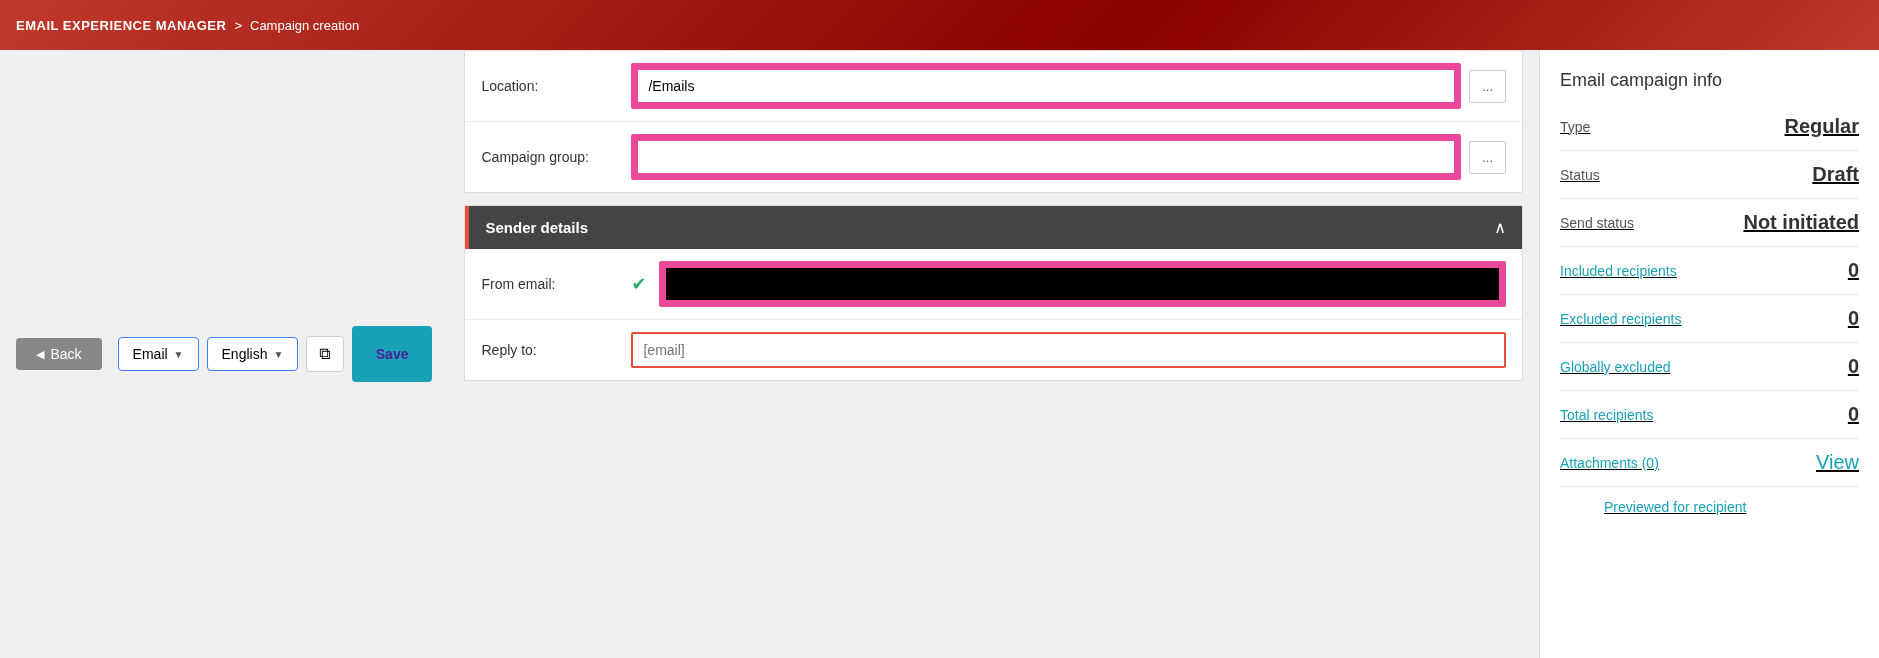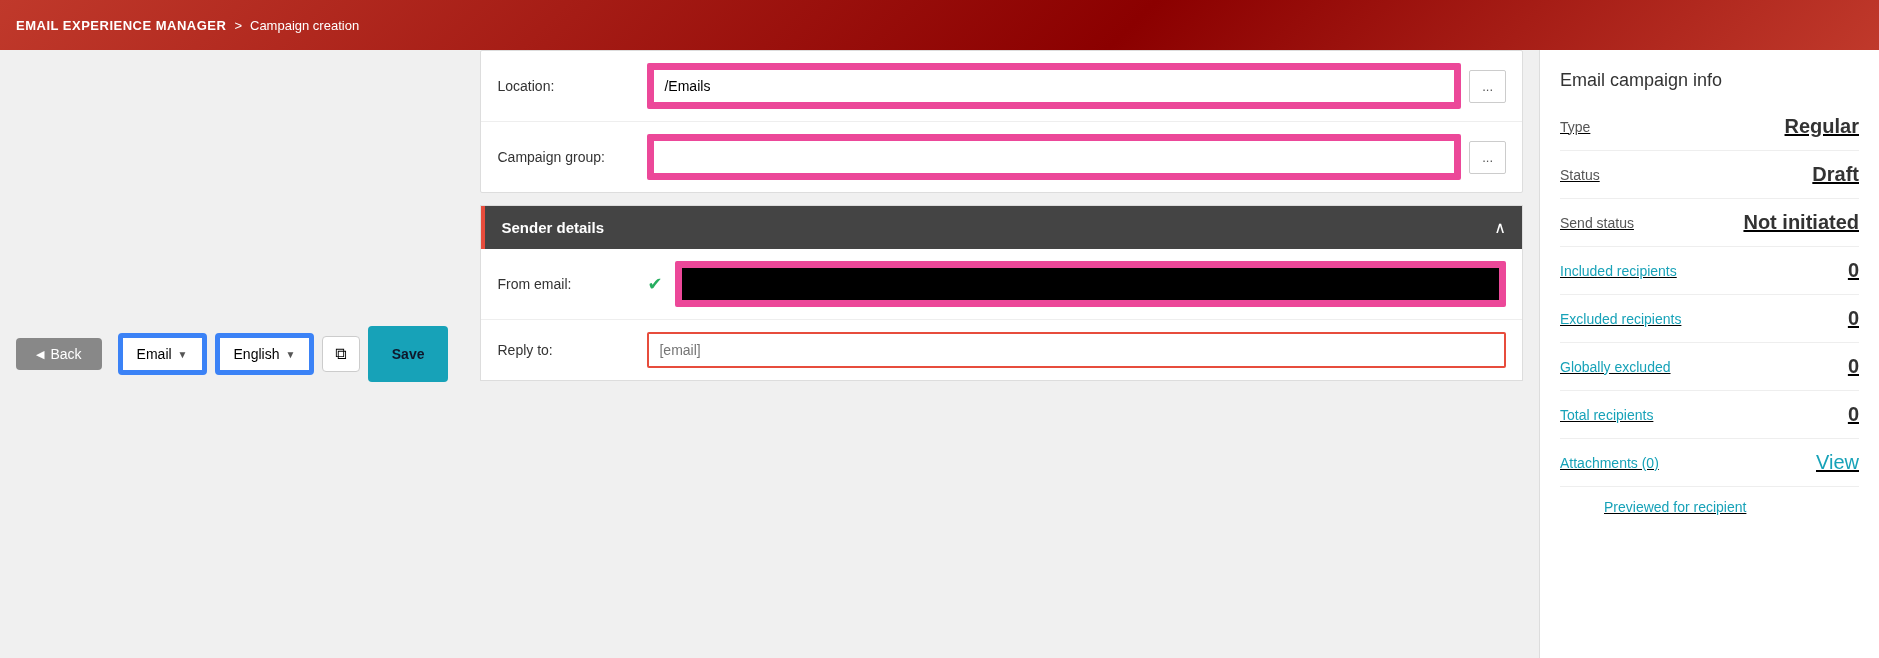--- a/index.html
+++ b/index.html
@@ -67,41 +67,41 @@
       align-items: center;
       gap: 6px;
     }
     .btn-back::before {
       content: '◀';
       font-size: 11px;
     }
     .toolbar-spacer { flex: 1; }
     .btn-dropdown {
       background: white;
-      border: 5px solid #3b82f6;
+      border: 1px solid #3b82f6;
       padding: 8px 14px;
       border-radius: 4px;
       cursor: pointer;
       font-size: 14px;
       display: flex;
       align-items: center;
       gap: 6px;
     }
     .btn-dropdown .arrow { font-size: 10px; color: #555; }
     .btn-copy {
       background: white;
       border: 1px solid #ccc;
       padding: 8px 12px;
       border-radius: 4px;
       cursor: pointer;
       font-size: 16px;
     }
     .btn-save {
       background: #17a2b8;
-      color: #0f172a;
+      color: #4c1d95;
       border: none;
       padding: 20px 24px;
       border-radius: 4px;
       cursor: pointer;
       font-size: 14px;
       font-weight: bold;
     }
 
     
     .form-area {

